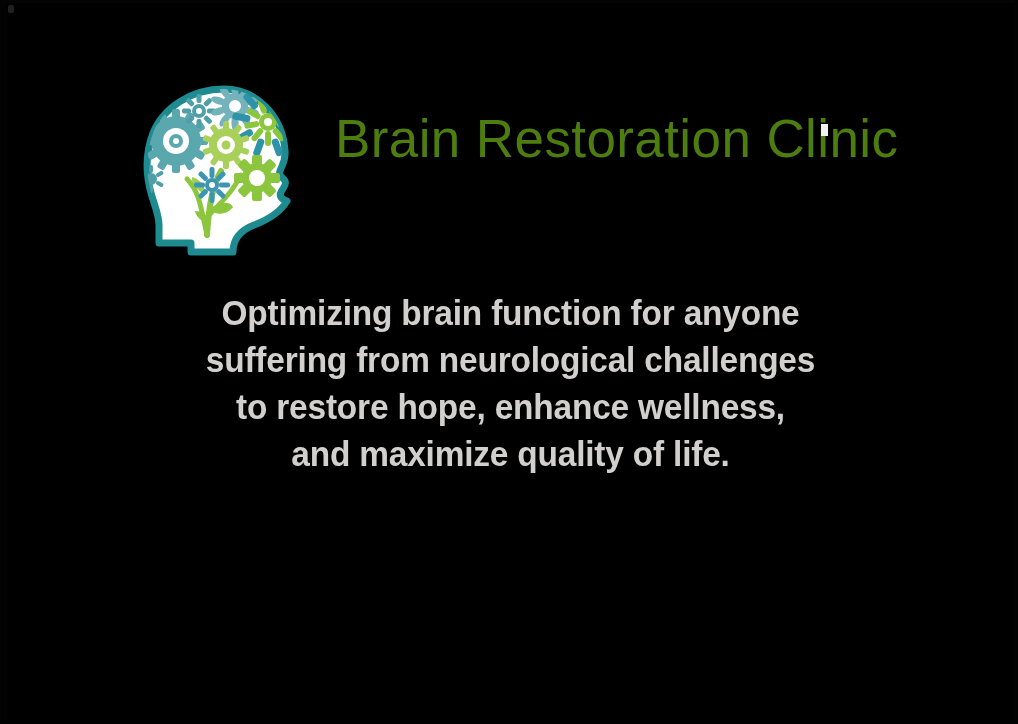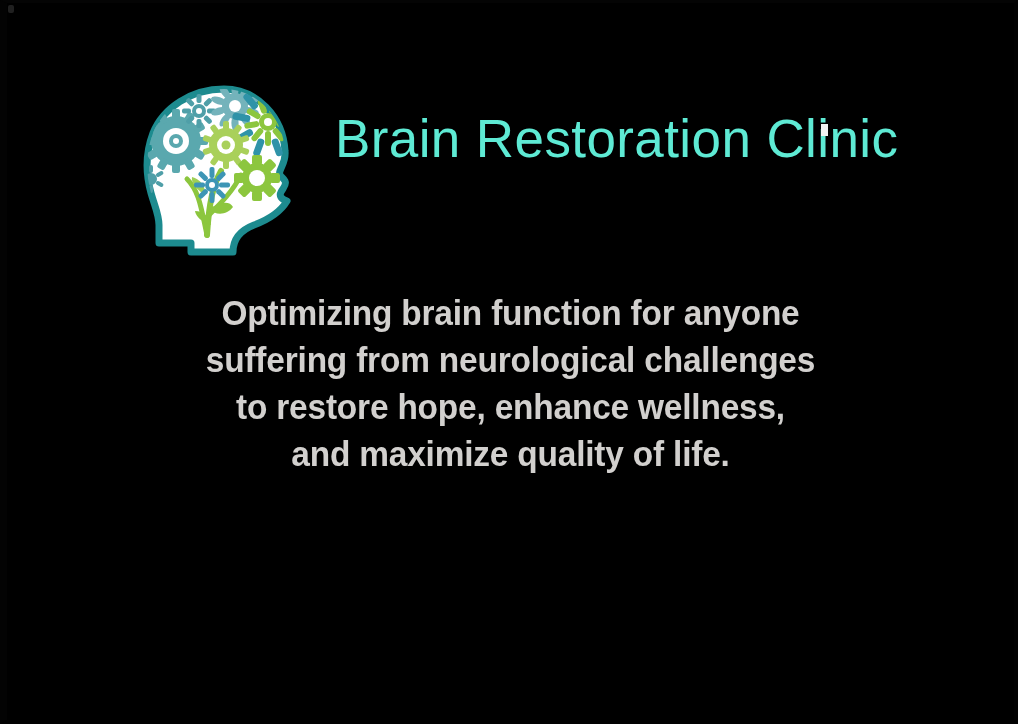--- a/index.html
+++ b/index.html
@@ -63,21 +63,21 @@
 
   #wordmark {
     position: absolute;
     left: 206px;
     top: 36px;
     white-space: nowrap;
     font-family: "Liberation Sans", sans-serif;
     font-size: 53px;
     font-weight: 400;
     letter-spacing: 0.4px;
-    color: #5eead4;
+    color: #4d7c0f;
     line-height: 1.05;
   }
 
   
   #caret-artifact {
     position: absolute;
     left: 814px;
     top: 121px;
     width: 7px;
     height: 12px;

